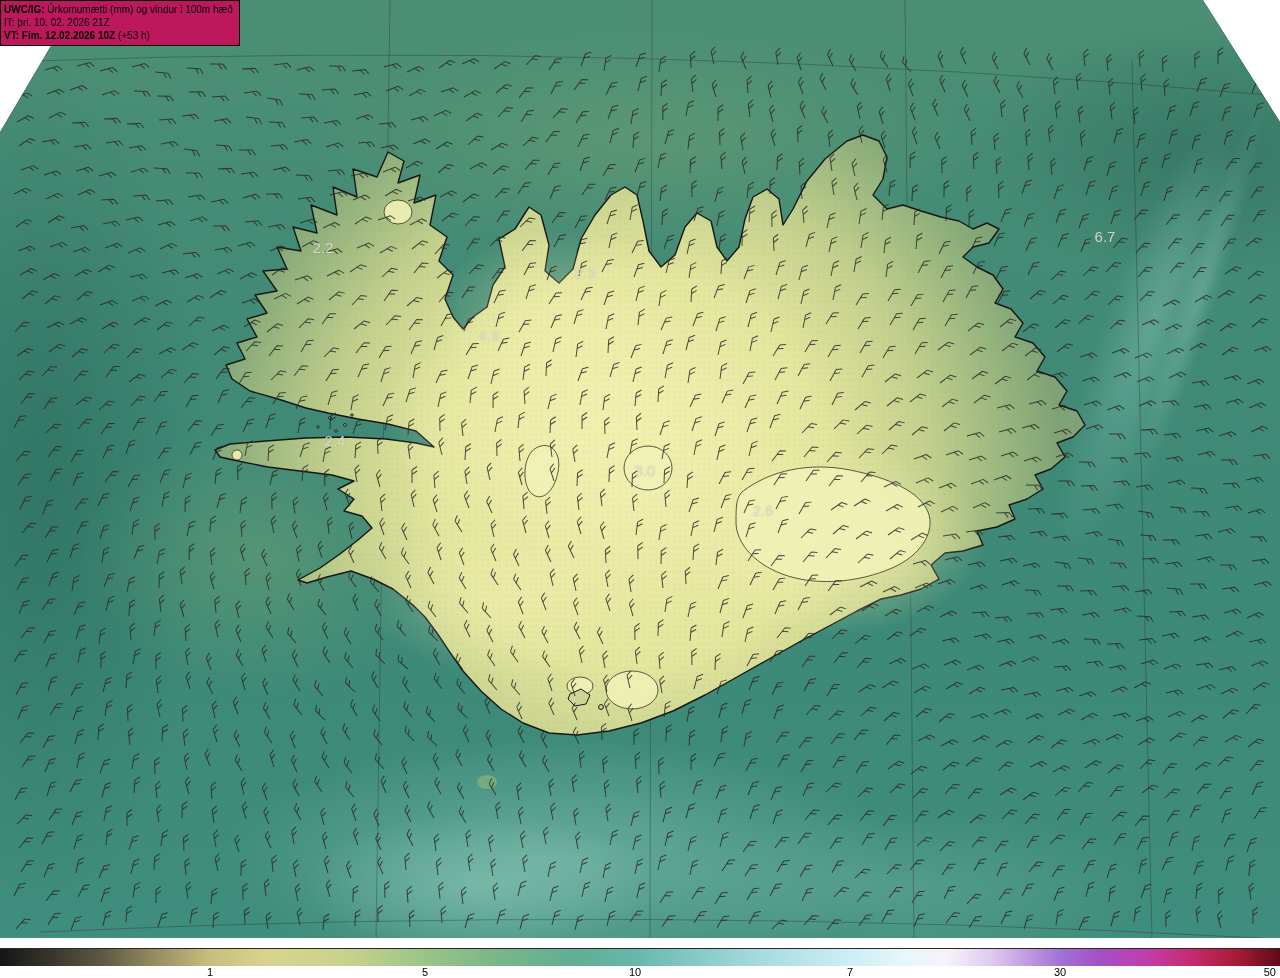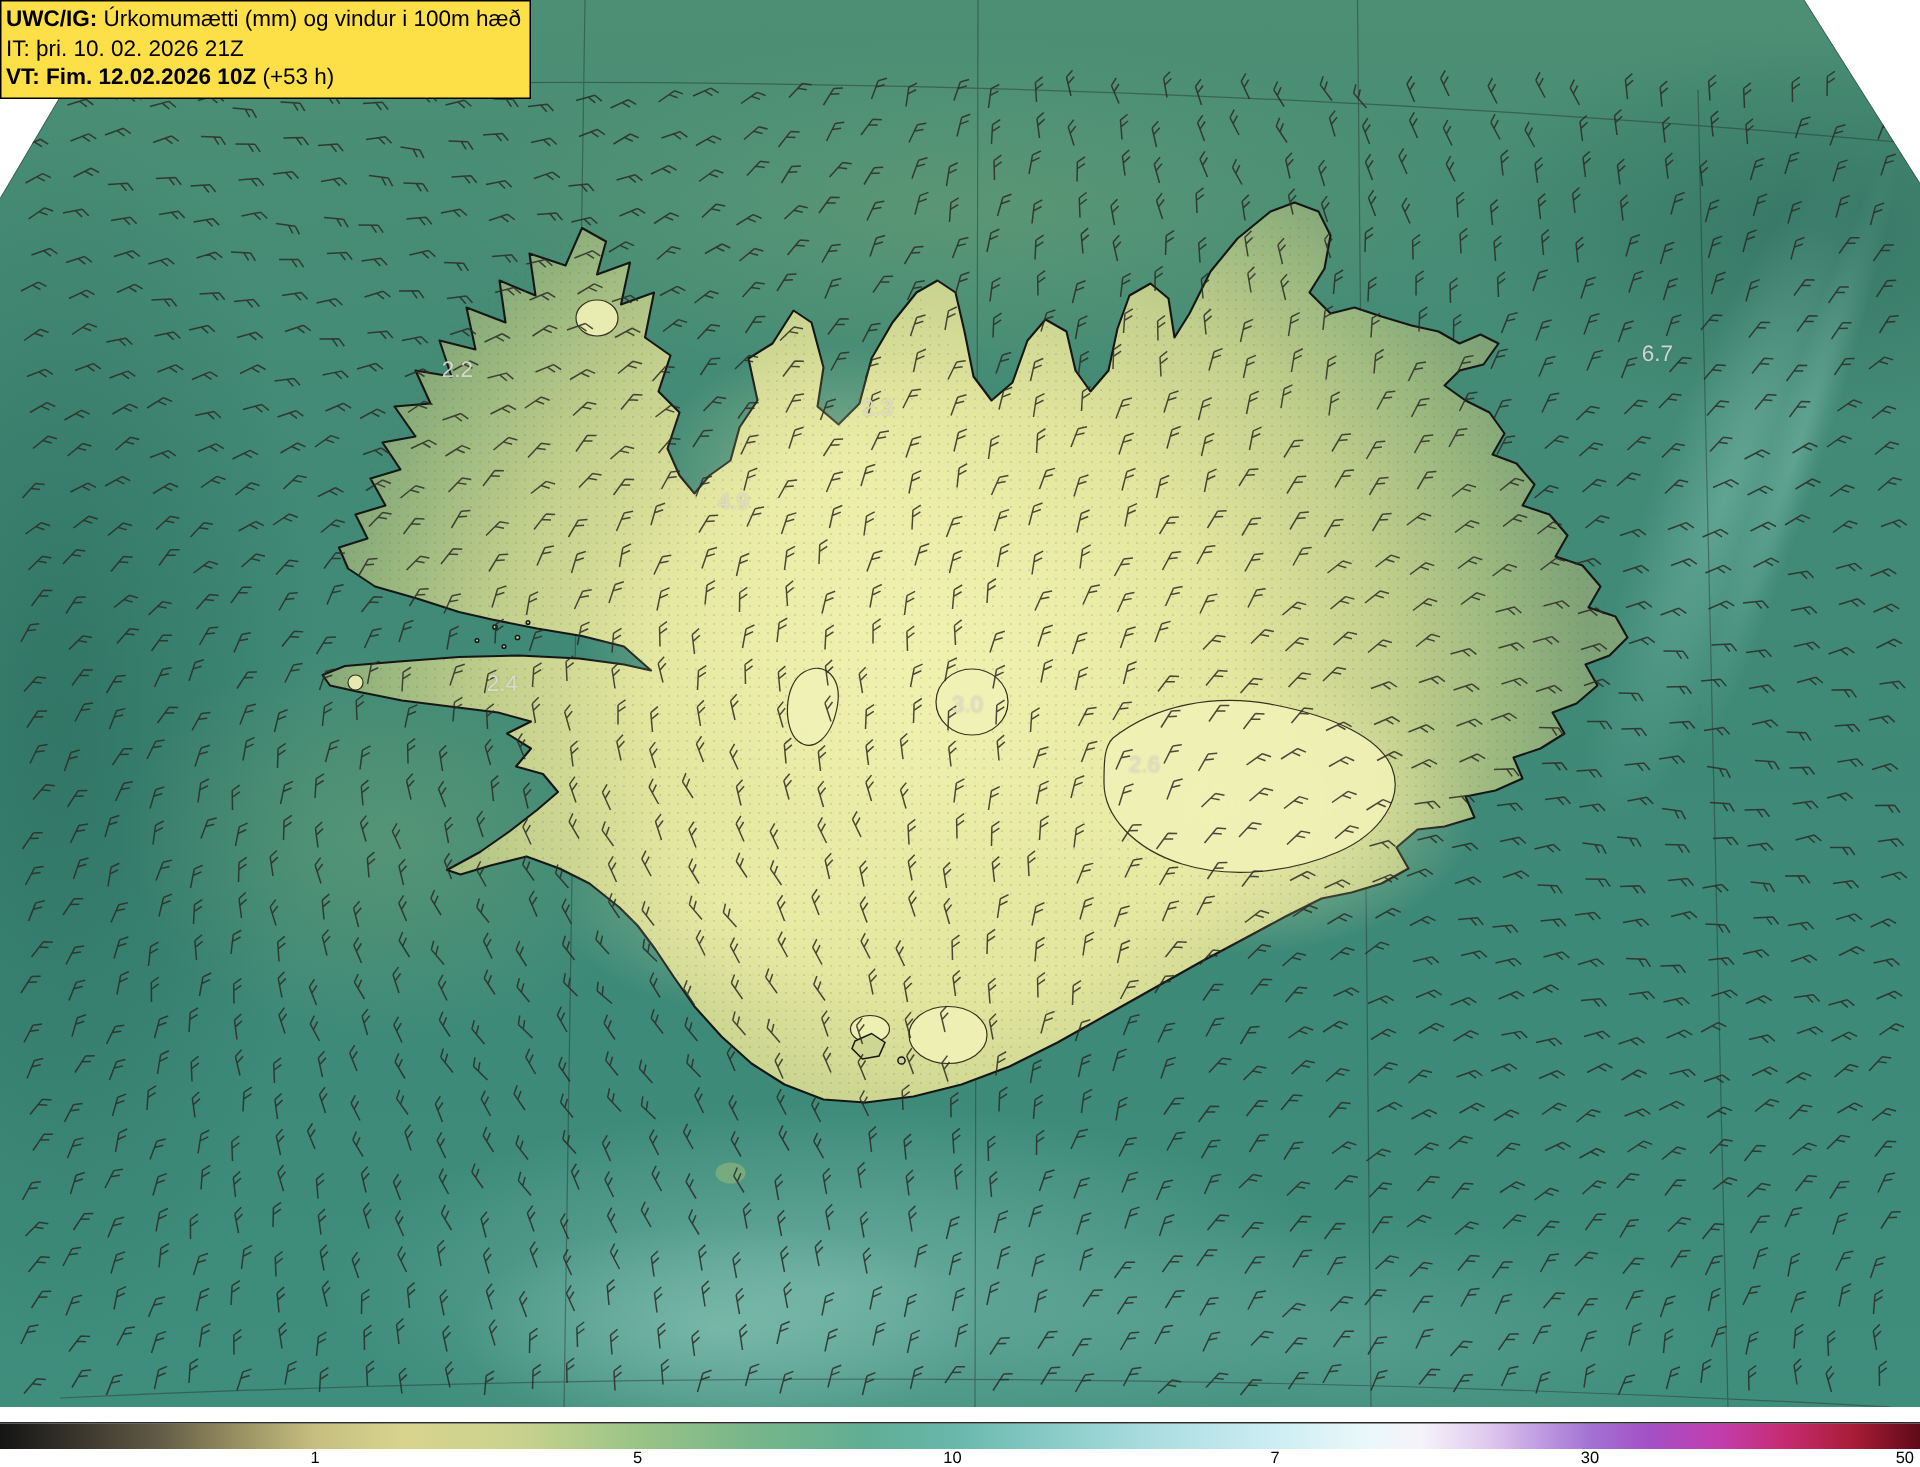--- a/index.html
+++ b/index.html
@@ -2,23 +2,23 @@
 <html><head>
 <meta charset="utf-8">
 <style>
   html,body{margin:0;padding:0;background:#ffffff;}
   body{font-family:"Liberation Sans", sans-serif;}
   .stage{position:relative;width:1280px;height:978px;background:#ffffff;overflow:hidden;}
   .stage svg{position:absolute;left:0;top:0;display:block;}
   
   .info-box{
     position:absolute;left:0;top:0;z-index:30;
-    background:#fde047;border:1px solid #000;
+    background:#be185d;border:1px solid #000;
     padding:2px 6px 3px 3px;
-    font-size:15px;line-height:1.3;color:#000;
+    font-size:10px;line-height:1.3;color:#000;
     white-space:nowrap;
   }
   .info-box .b{font-weight:bold;}
   
   .map-value-label{
     position:absolute;z-index:20;
     transform:translate(-50%,-50%);
     font-size:15px;color:#dcdcd2;opacity:.92;
     text-shadow:0 0 2px rgba(80,80,60,.25);
     pointer-events:none;
@@ -1710,25 +1710,25 @@
           <path d="M0,0 L0,-13 M0,-13 L5,-16.5 M0,-8.5 L5,-12" transform="translate(1134,922) rotate(6.7)"></path>
           <path d="M0,0 L0,-13 M0,-13 L5,-16.5 M0,-8.5 L5,-12" transform="translate(1166,927) rotate(-1.2)"></path>
           <path d="M0,0 L0,-13 M0,-13 L5,-16.5 M0,-8.5 L5,-12" transform="translate(1198,923) rotate(-8.8)"></path>
           <path d="M0,0 L0,-13 M0,-13 L5,-16.5 M0,-8.5 L5,-12" transform="translate(1221,928) rotate(-16.0)"></path>
           <path d="M0,0 L0,-13 M0,-13 L5,-16.5 M0,-8.5 L5,-12" transform="translate(1253,924) rotate(-0.8)"></path>
         </g>
     </g>
   </svg>
 
   <div id="value-labels">
-      <div class="map-value-label" style="left: 305px; top: 247px;">2.2</div>
+      <div class="map-value-label" style="left: 323px; top: 247px;">2.2</div>
       <div class="map-value-label" style="left: 585px; top: 272px;">2.3</div>
       <div class="map-value-label" style="left: 461px; top: 335px; margin-left: 28px;">4.9</div>
       <div class="map-value-label" style="left: 1105px; top: 236px;">6.7</div>
-      <div class="map-value-label" style="left: 335px; top: 440px; margin-top: 16px;">2.4</div>
+      <div class="map-value-label" style="left: 335px; top: 440px;">2.4</div>
       <div class="map-value-label" style="left: 645px; top: 470px;">3.0</div>
       <div class="map-value-label" style="left: 763px; top: 510px;">2.6</div>
     </div>
 
   <div class="info-box">
     <div>
       <span class="b">UWC/IG:</span>
       <span>Úrkomumætti (mm) og vindur i 100m hæð</span>
     </div>
     <div>IT: þri. 10. 02. 2026 21Z</div>

